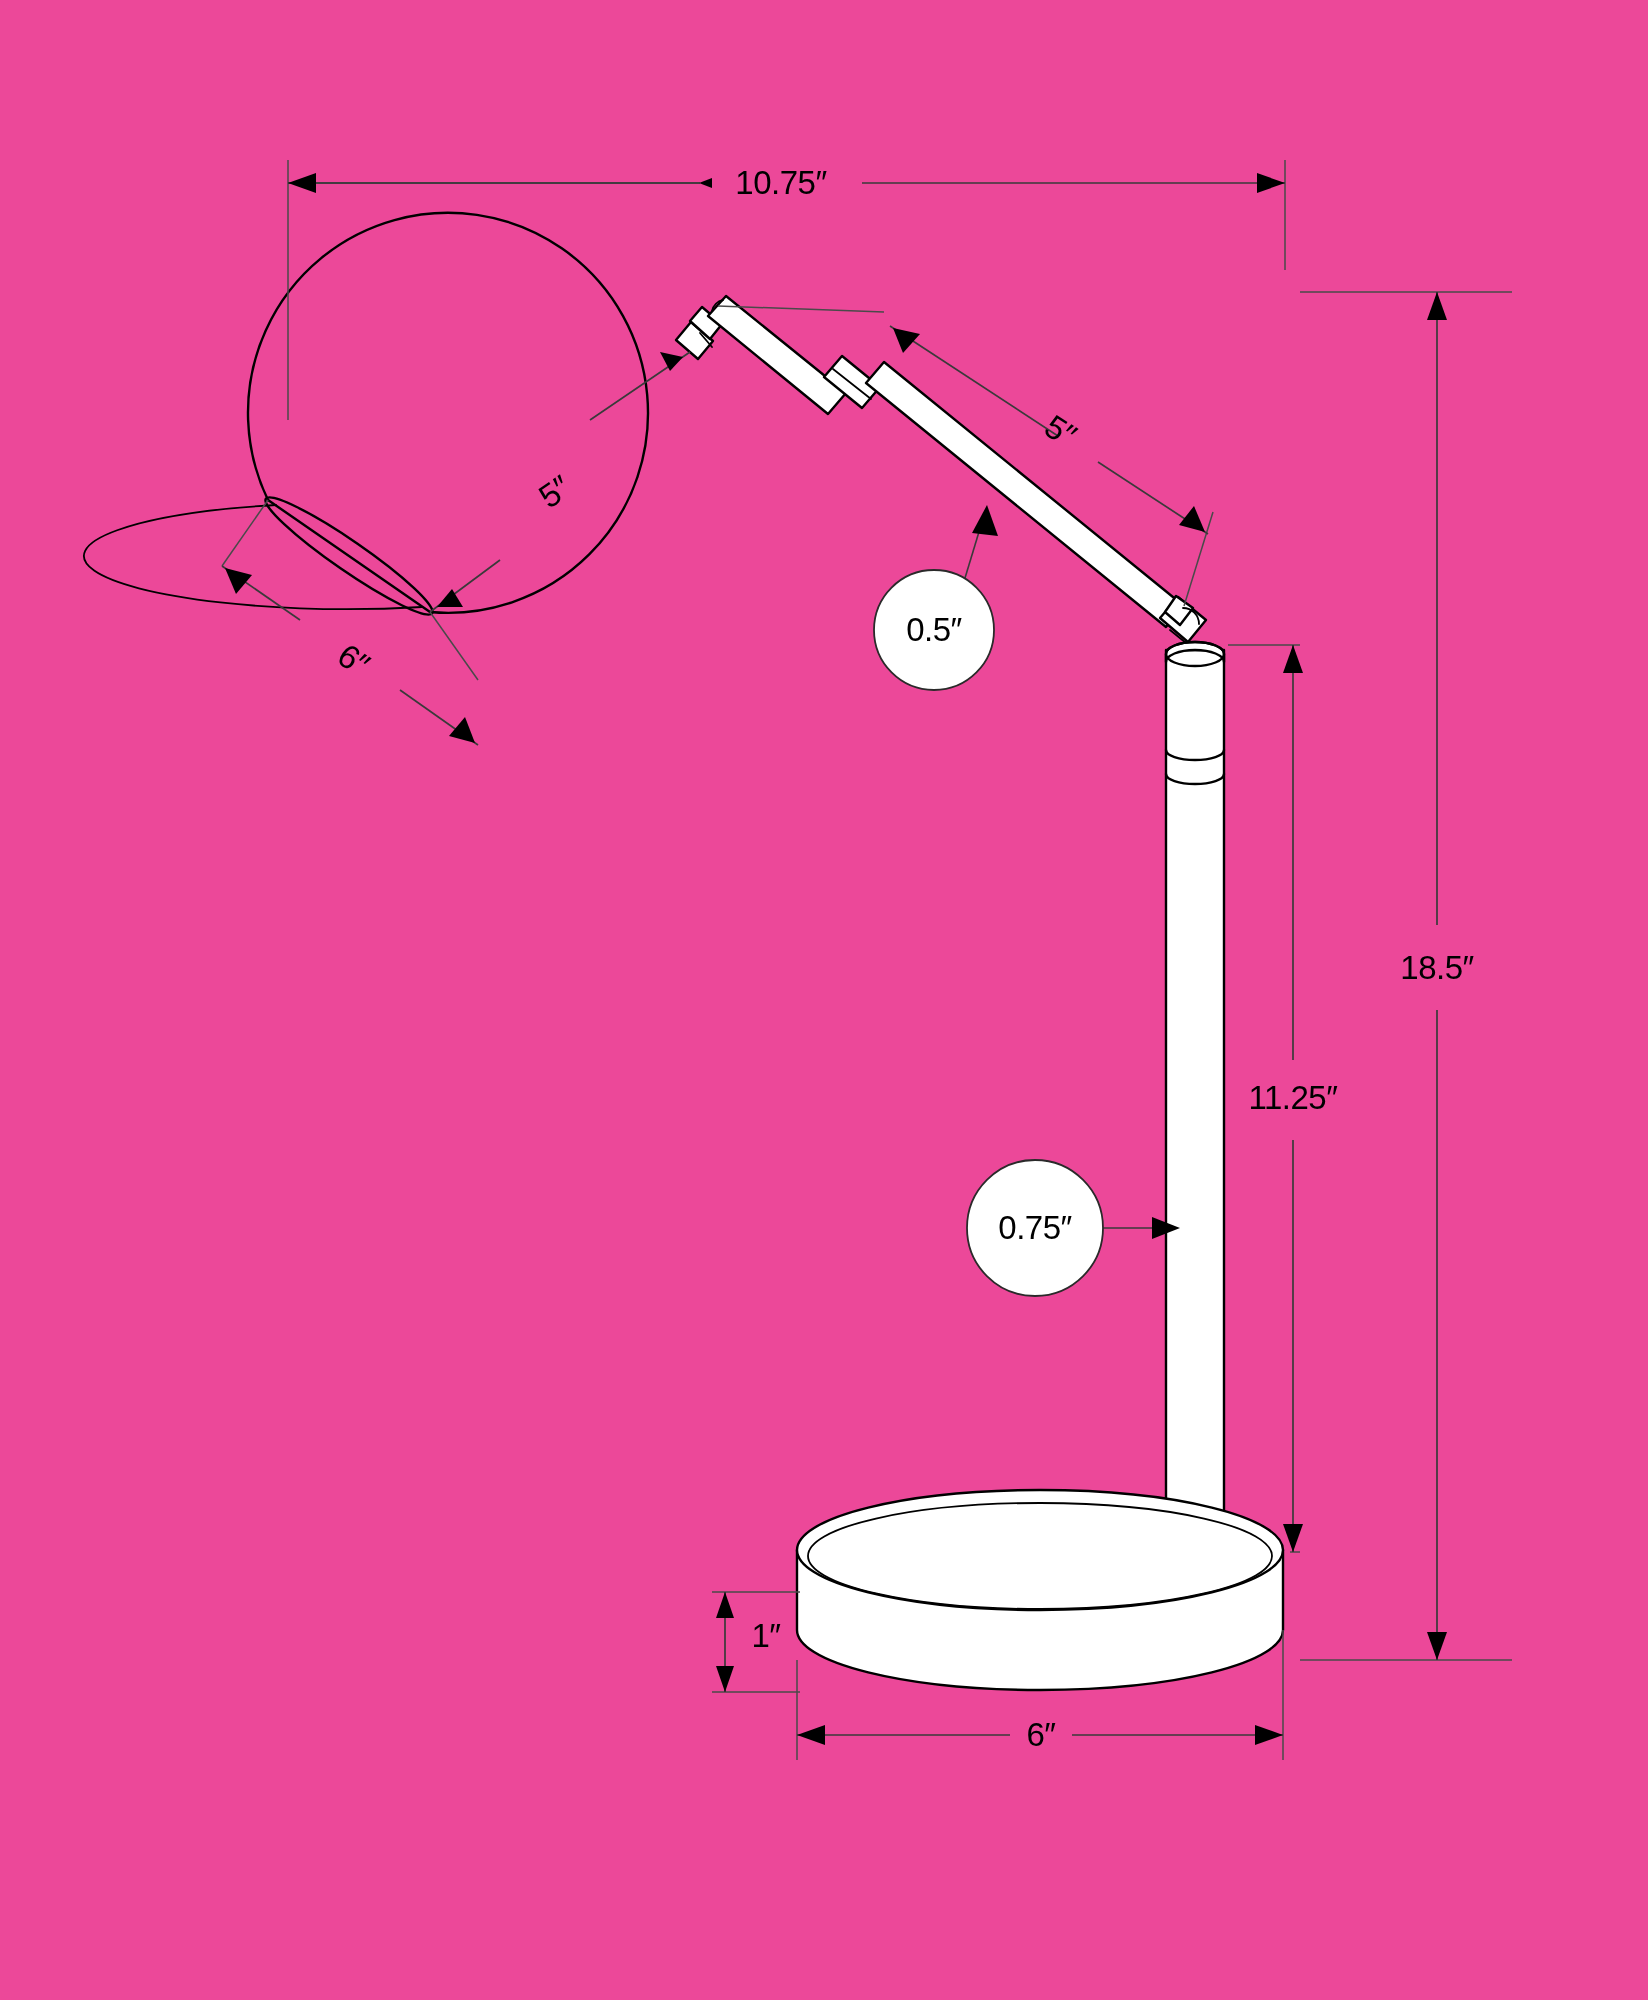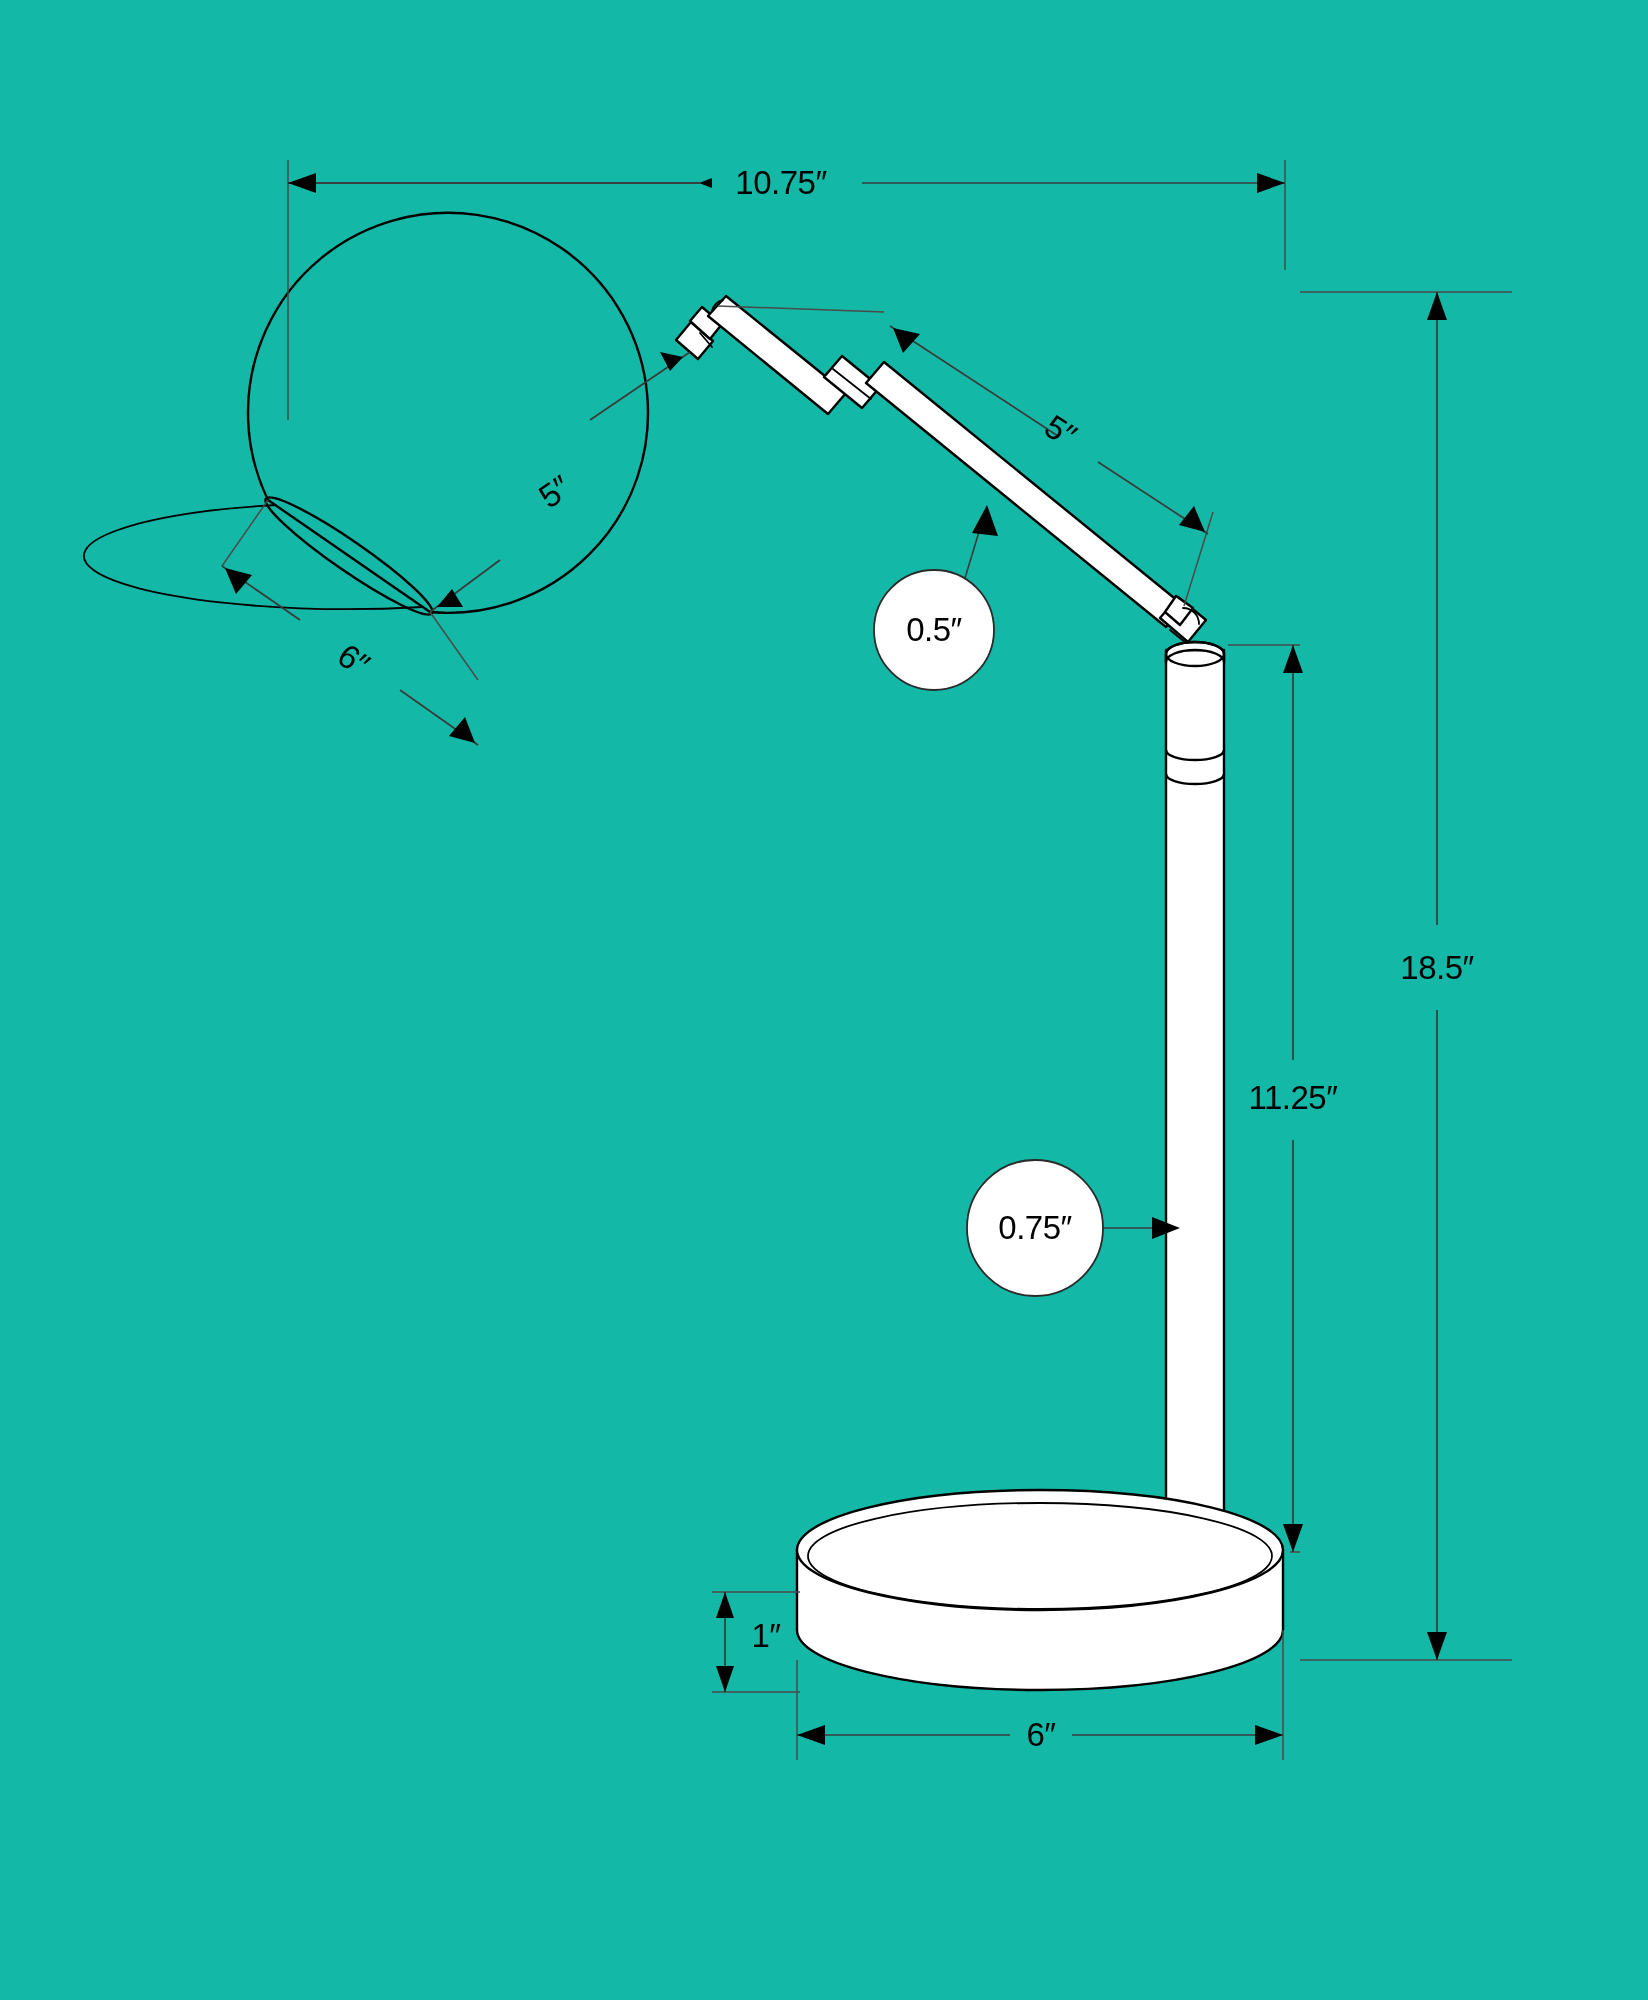--- a/index.html
+++ b/index.html
@@ -10,21 +10,21 @@
   body {
     width: 1648px;
     height: 2000px;
     font-family: "Liberation Sans", sans-serif;
     overflow: hidden;
   }
   #drawing-root {
     position: relative;
     width: 1648px;
     height: 2000px;
-    background: #14b8a6;
+    background: #ec4899;
   }
   svg#spec-drawing {
     display: block;
     width: 1648px;
     height: 2000px;
   }
   .obj-line {
     fill: none;
     stroke: #000000;
     stroke-width: 2.4;

